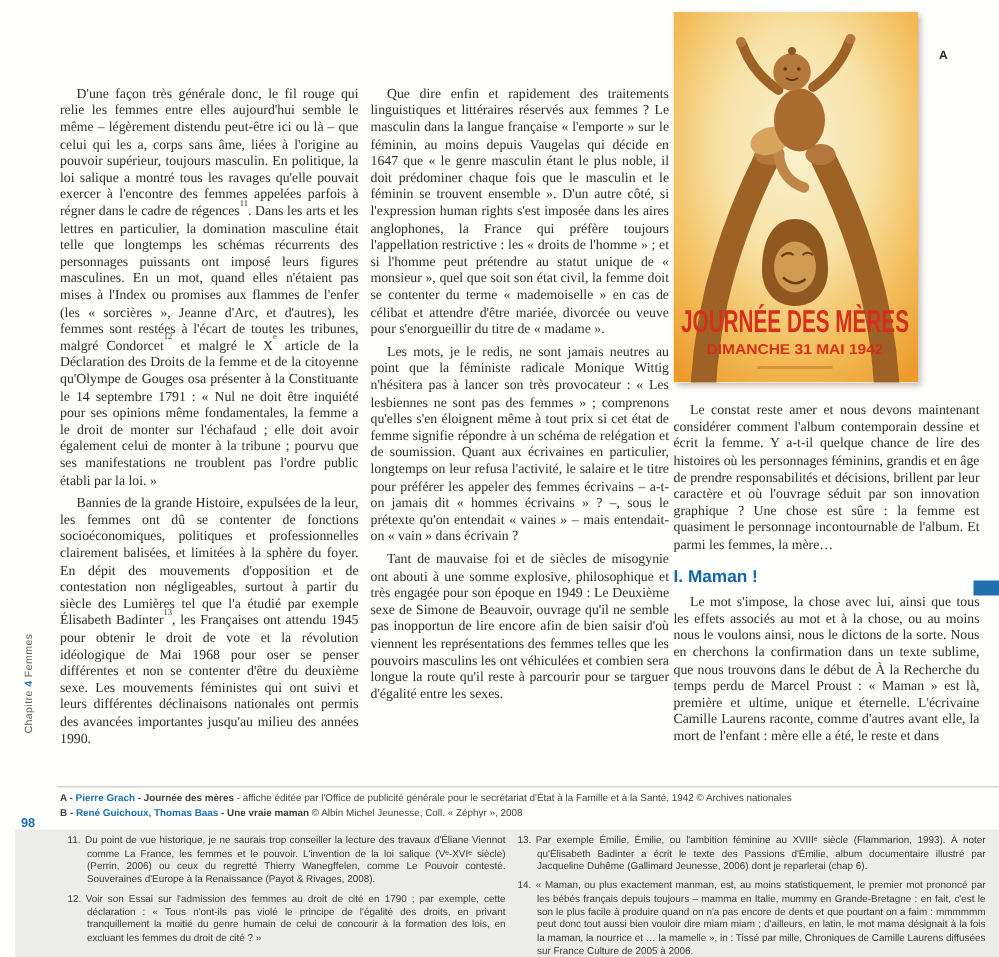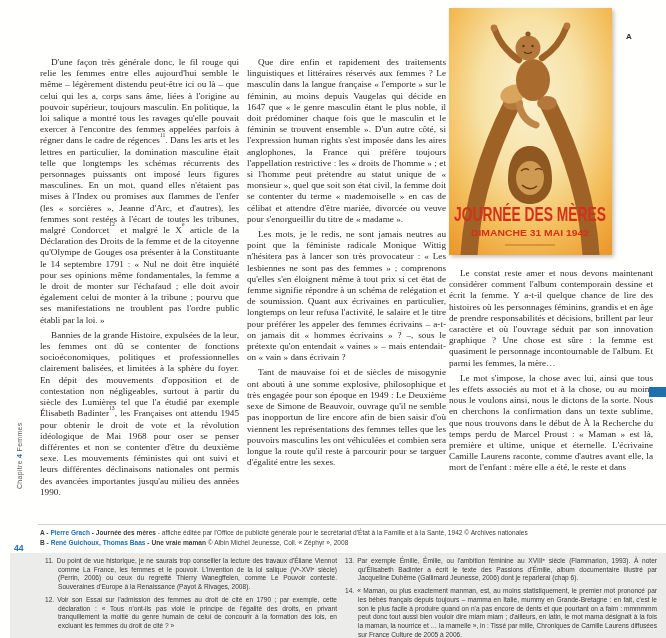--- a/index.html
+++ b/index.html
@@ -51,21 +51,21 @@
   .fn-num{padding-right:3px}
 </style>
 </head>
 <body>
 
 <div class="page">
 
   <div class="chapter-tab">
     <span><span>Chapitre </span><span class="bd blue">4</span><span> Femmes</span></span>
   </div>
-  <div class="page-number">44</div>
+  <div class="page-number">98</div>
 
   <section class="col col-1">
     <p class="body-par"><span>D'une façon très générale donc, le fil rouge qui relie les femmes entre elles aujourd'hui semble le même – légèrement distendu peut-être ici ou là – que celui qui les a, corps sans âme, liées à l'origine au pouvoir supérieur, toujours masculin. En politique, la loi salique a montré tous les ravages qu'elle pouvait exercer à l'encontre des femmes appelées parfois à régner dans le cadre de régences</span><sup class="seg">11</sup><span>. Dans les arts et les lettres en particulier, la domination masculine était telle que longtemps les schémas récurrents des personnages puissants ont imposé leurs figures masculines. En un mot, quand elles n'étaient pas mises à l'Index ou promises aux flammes de l'enfer (les « sorcières », Jeanne d'Arc, et d'autres), les femmes sont restées à l'écart de toutes les tribunes, malgré Condorcet</span><sup class="seg">12</sup><span> et malgré le X</span><sup class="seg">e</sup><span> article de la </span><span class="it">Déclaration des Droits de la femme et de la citoyenne</span><span> qu'Olympe de Gouges osa présenter à la Constituante le 14 septembre 1791 : « Nul ne doit être inquiété pour ses opinions même fondamentales, la femme a le droit de monter sur l'échafaud ; elle doit avoir également celui de monter à la tribune ; pourvu que ses manifestations ne troublent pas l'ordre public établi par la loi. »</span></p>
     <p class="body-par"><span>Bannies de la grande Histoire, expulsées de la leur, les femmes ont dû se contenter de fonctions socioéconomiques, politiques et professionnelles clairement balisées, et limitées à la sphère du foyer. En dépit des mouvements d'opposition et de contestation non négligeables, surtout à partir du siècle des Lumières tel que l'a étudié par exemple Élisabeth Badinter</span><sup class="seg">13</sup><span>, les Françaises ont attendu 1945 pour obtenir le droit de vote et la révolution idéologique de Mai 1968 pour oser se penser différentes et non se contenter d'être du deuxième sexe. Les mouvements féministes qui ont suivi et leurs différentes déclinaisons nationales ont permis des avancées importantes jusqu'au milieu des années 1990.</span></p>
   </section>
 
   <section class="col col-2">
     <p class="body-par"><span>Que dire enfin et rapidement des traitements linguistiques et littéraires réservés aux femmes ? Le masculin dans la langue française « l'emporte » sur le féminin, au moins depuis Vaugelas qui décide en 1647 que « le genre masculin étant le plus noble, il doit prédominer chaque fois que le masculin et le féminin se trouvent ensemble ». D'un autre côté, si l'expression </span><span class="it">human rights</span><span> s'est imposée dans les aires anglophones, la France qui préfère toujours l'appellation restrictive : les « droits de l'homme » ; et si l'homme peut prétendre au statut unique de « monsieur », quel que soit son état civil, la femme doit se contenter du terme « mademoiselle » en cas de célibat et attendre d'être mariée, divorcée ou veuve pour s'enorgueillir du titre de « madame ».</span></p>
     <p class="body-par"><span>Les mots, je le redis, ne sont jamais neutres au point que la féministe radicale Monique Wittig n'hésitera pas à lancer son très provocateur : « Les lesbiennes ne sont pas des femmes » ; comprenons qu'elles s'en éloignent même à tout prix si cet état de femme signifie répondre à un schéma de relégation et de soumission. Quant aux écrivaines en particulier, longtemps on leur refusa l'activité, le salaire et le titre pour préférer les appeler des femmes écrivains – a-t-on jamais dit « hommes écrivains » ? –, sous le prétexte qu'on entendait « vaines » – mais entendait-on « vain » dans écrivain ?</span></p>
     <p class="body-par"><span>Tant de mauvaise foi et de siècles de misogynie ont abouti à une somme explosive, philosophique et très engagée pour son époque en 1949 : </span><span class="it">Le Deuxième sexe</span><span> de Simone de Beauvoir, ouvrage qu'il ne semble pas inopportun de lire encore afin de bien saisir d'où viennent les représentations des femmes telles que les pouvoirs masculins les ont véhiculées et combien sera longue la route qu'il reste à parcourir pour se targuer d'égalité entre les sexes.</span></p>
@@ -107,20 +107,21 @@
         <circle cx="74.5" cy="38" r="1.2" fill="#5f3610"></circle>
         <circle cx="83.5" cy="38" r="1.2" fill="#5f3610"></circle>
         <path d="M75,44 q4,3 8,0" stroke="#5f3610" stroke-width="1.2" fill="none"></path>
 
         <text x="81" y="213" text-anchor="middle" textLength="152" lengthAdjust="spacingAndGlyphs" font-family="Liberation Sans, sans-serif" font-weight="bold" font-size="21" fill="#d5301b">JOURNÉE DES MÈRES</text>
         <text x="81" y="228" text-anchor="middle" textLength="118" lengthAdjust="spacingAndGlyphs" font-family="Liberation Sans, sans-serif" font-weight="bold" font-size="9.5" fill="#d5301b">DIMANCHE 31 MAI 1942</text>
         <rect x="56" y="236" width="50" height="2" fill="#c7772a" opacity="0.55"></rect>
       </svg>
     </figure>
     <p class="body-par"><span>Le constat reste amer et nous devons maintenant considérer comment l'album contemporain dessine et écrit la femme. Y a-t-il quelque chance de lire des histoires où les personnages féminins, grandis et en âge de prendre responsabilités et décisions, brillent par leur caractère et où l'ouvrage séduit par son innovation graphique ? Une chose est sûre : la femme est quasiment le personnage incontournable de l'album. Et parmi les femmes, la mère…</span></p>
+    <h2 class="section-heading">I. Maman !</h2>
     <p class="body-par"><span>Le mot s'impose, la chose avec lui, ainsi que tous les effets associés au mot et à la chose, ou au moins nous le voulons ainsi, nous le dictons de la sorte. Nous en cherchons la confirmation dans un texte sublime, que nous trouvons dans le début de </span><span class="it">À la Recherche du temps perdu</span><span> de Marcel Proust : « Maman » est là, première et ultime, unique et éternelle. L'écrivaine Camille Laurens raconte, comme d'autres avant elle, la mort de l'enfant : mère elle a été, le reste et dans</span></p>
   </section>
 
   <div class="image-marker">A</div>
   <div class="section-bar"></div>
 
   <div class="caption-rule"></div>
   <div class="captions">
     <p class="caption"><span class="bd">A - </span><span class="bd blue">Pierre Grach</span><span class="bd"> - </span><span class="it bd">Journée des mères</span><span> - affiche éditée par l'Office de publicité générale pour le secrétariat d'État à la Famille et à la Santé, 1942 © Archives nationales</span></p>
     <p class="caption"><span class="bd">B - </span><span class="bd blue">René Guichoux, Thomas Baas</span><span class="bd"> - </span><span class="it bd">Une vraie maman</span><span> © Albin Michel Jeunesse, Coll. « Zéphyr », 2008</span></p>

